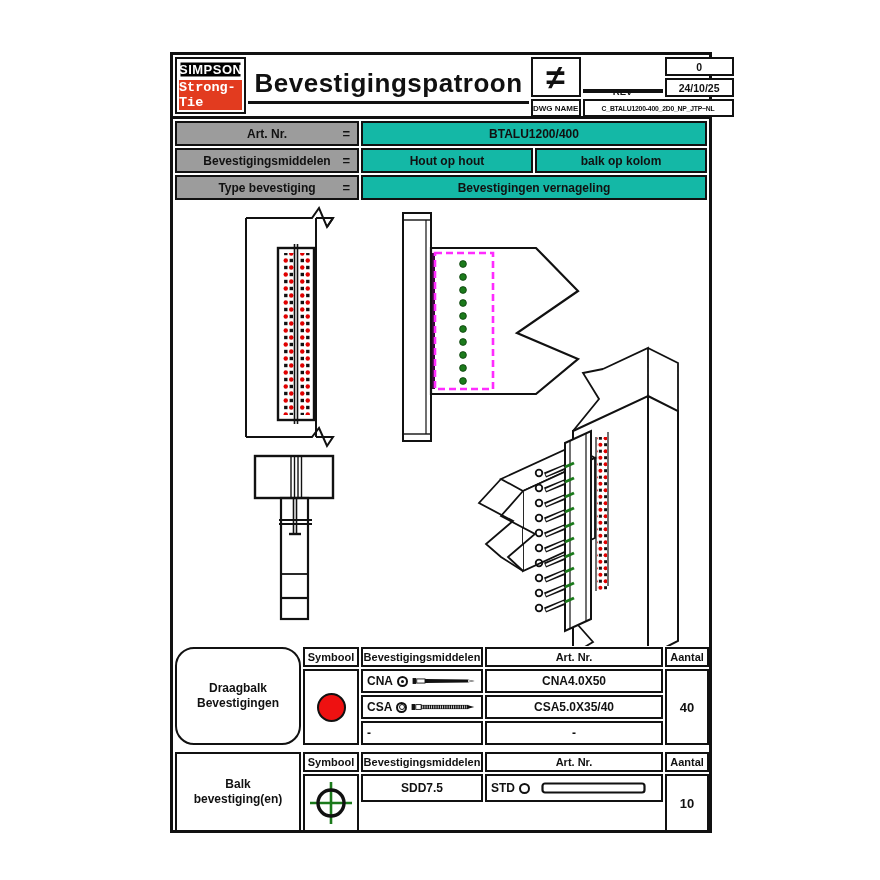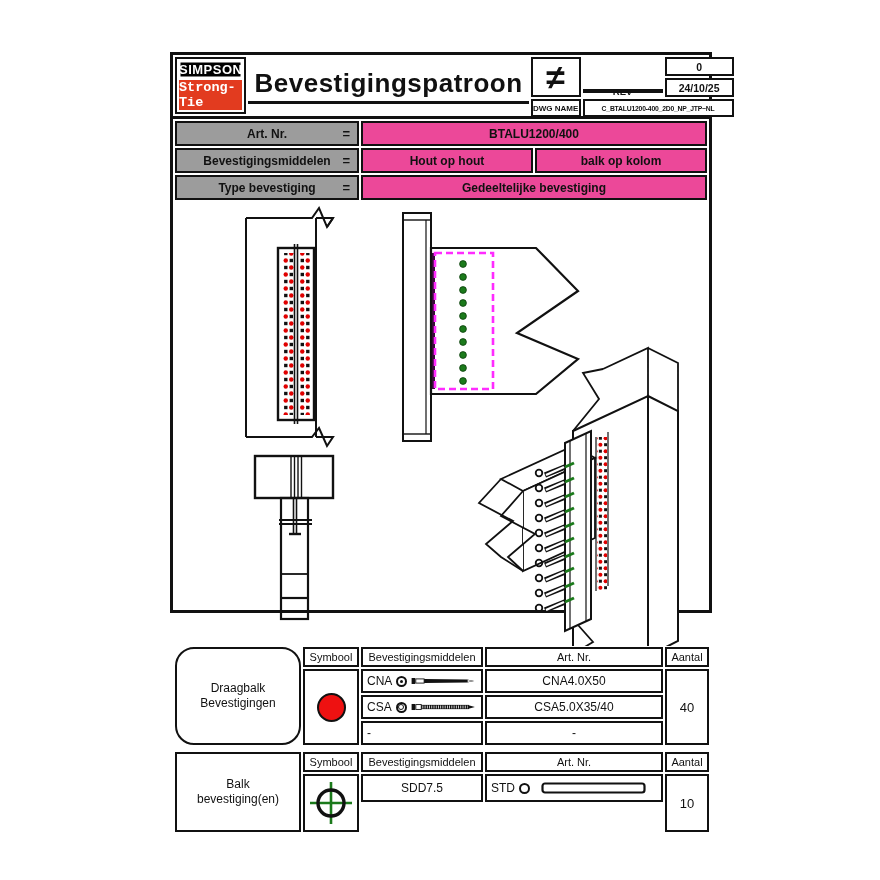--- a/index.html
+++ b/index.html
@@ -1,18 +1,18 @@
 <!DOCTYPE html>
 <html><head>
 <meta charset="utf-8">
 <style>
   * { margin:0; padding:0; box-sizing:border-box; }
   html,body { width:880px; height:880px; background:#fff; font-family:"Liberation Sans", sans-serif; }
   .canvas { position:relative; width:880px; height:880px; background:#fff; overflow:hidden; }
-  .sheet { position:absolute; left:170px; top:52px; width:542px; height:561px; border:3px solid #111; background:#fff;padding-left:29px; }
+  .sheet { position:absolute; left:170px; top:52px; width:542px; height:781px; border:3px solid #111; background:#fff;padding-left:29px; }
 
   
   .hdr { position:absolute; left:0; top:0; width:100%; height:64px; border-bottom:3px solid #111; display:flex; }
   .logo { width:88px; margin:2px; border:2px solid #111; background:#fff; padding:2px; display:flex; flex-direction:column; gap:2px; }
   .logo .simpson { flex:1; background:#000; color:#fff; font-weight:bold; font-size:13px; letter-spacing:.5px;
         display:flex; align-items:center; justify-content:center; box-shadow: inset 0 0 0 1.5px #fff; }
   .logo .strongtie { flex:1; background:#e23b1f; color:#fff; font-family:Liberation Mono, monospace; font-weight:bold; font-size:13.5px;
         display:flex; align-items:center; justify-content:center; }
   .titlewrap { flex:1; display:flex; align-items:center; justify-content:center; }
   .title { font-size:26px; font-weight:bold; color:#111; border-bottom:3px solid #111; padding:0 6px 2px 6px; letter-spacing:.5px; }
@@ -23,32 +23,32 @@
   .rval { font-size:10.5px; }
   .dwglbl { font-size:8px; }
   .dwgval { grid-column:2 / span 2; font-size:6.8px; letter-spacing:-0.2px; }
 
   
   .info { position:absolute; left:0; top:66px; width:100%; padding:0 2px; display:flex; flex-direction:column; gap:2px; }
   .irow { display:flex; gap:2px; height:25px; }
   .ilabel { width:184px; background:#9c9c9c; border:2px solid #111; position:relative;
             display:flex; align-items:center; justify-content:center; font-weight:bold; font-size:12px; color:#111; }
   .ilabel .eq { position:absolute; right:7px; font-size:13px; font-weight:bold; }
-  .ival { flex:1; border:2px solid #111; background:#ec4899; display:flex; align-items:center; justify-content:center;
+  .ival { flex:1; border:2px solid #111; background:#14b8a6; display:flex; align-items:center; justify-content:center;
           font-weight:bold; font-size:12px; color:#111; }
 
   
   .drawarea { position:absolute; left:0; top:146px; width:536px; height:445px; }
   .drawarea svg { width:100%; height:100%; display:block; }
 
   
   .ftable { position:absolute; left:0; width:100%; padding:0 2px; display:grid; gap:2px; }
   .ftable.t1 { top:592px; grid-template-columns:126px 56px 122px 178px 44px; grid-template-rows:20px 24px 24px 24px; }
   .ftable.t2 { top:697px; grid-template-columns:126px 56px 122px 178px 44px; grid-template-rows:20px 28px 28px; }
-  .ftable > div { border:2px solid #111; background:#fff; color:#111; font-weight:normal; }
+  .ftable > div { border:2px solid #111; background:#fff; color:#111; font-weight:bold; }
   .rowlabel { grid-column:1; background:#9c9c9c; display:flex; flex-direction:column; align-items:center; justify-content:center;
               font-size:12px; line-height:1.25; }
   .t1 .rowlabel { grid-row:1 / span 4;border-radius:19px; }
   .t2 .rowlabel { grid-row:1 / span 3; }
   .fh { background:#9c9c9c; display:flex; align-items:center; justify-content:center; font-size:11px; }
   .symcell { display:flex; align-items:center; justify-content:center; }
   .t1 .symcell { grid-row:2 / span 3; grid-column:2; }
   .t2 .symcell { grid-row:2 / span 2; grid-column:2; }
   .qtycell { display:flex; align-items:center; justify-content:center; font-size:13px; }
   .t1 .qtycell { grid-row:2 / span 3; grid-column:5; }
@@ -103,21 +103,21 @@
           <span class="eq">=</span>
         </div>
         <div class="ival">Hout op hout</div>
         <div class="ival">balk op kolom</div>
       </div>
       <div class="irow">
         <div class="ilabel">
           <span>Type bevestiging</span>
           <span class="eq">=</span>
         </div>
-        <div class="ival">Gedeeltelijke bevestiging</div>
+        <div class="ival">Bevestigingen vernageling</div>
       </div>
     </div>
 
     <div class="drawarea">
       <svg viewBox="0 0 536 445" fill="none" stroke="#111">
         <defs>
           <pattern id="chk" width="11" height="14" patternUnits="userSpaceOnUse">
             <circle cx="2.75" cy="3.5" r="2.2" fill="#e00000" stroke="none"></circle>
             <circle cx="8.25" cy="10.5" r="2.2" fill="#e00000" stroke="none"></circle>
             <rect x="6.6" y="1.8" width="3.4" height="3.4" fill="#111" stroke="none"></rect>

